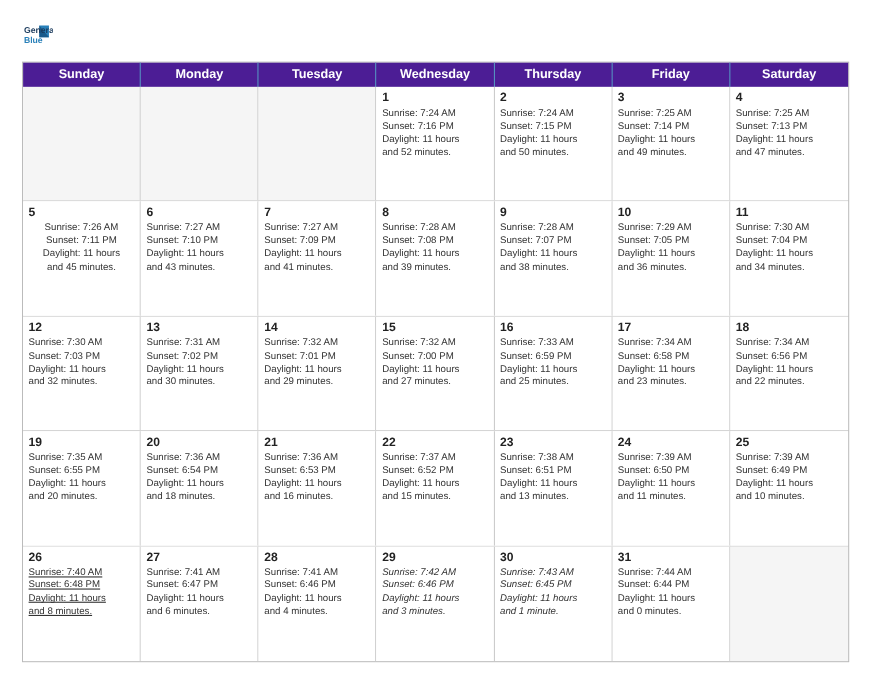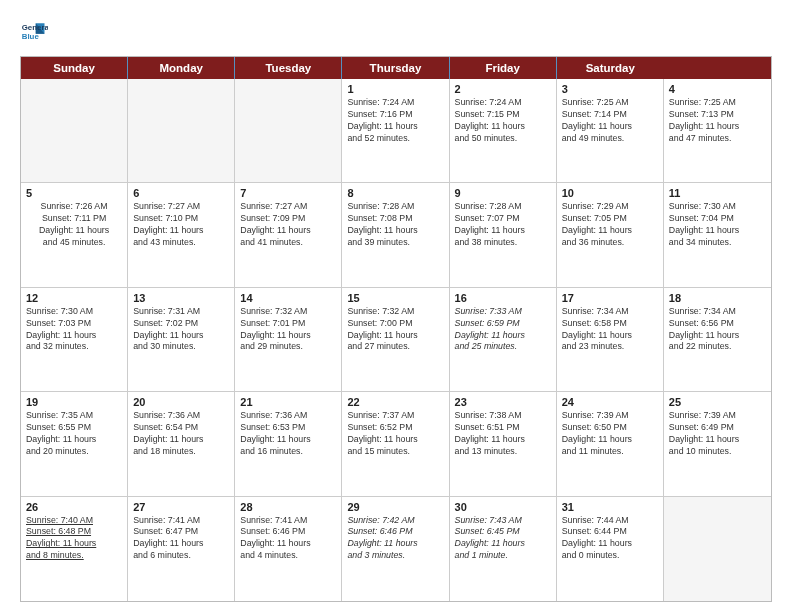--- a/index.html
+++ b/index.html
@@ -46,21 +46,21 @@
     }
     .calendar {
       flex: 1;
       display: flex;
       flex-direction: column;
       border: 1px solid #bbb;
     }
     .cal-header {
       display: grid;
       grid-template-columns: repeat(7, 1fr);
-      background: #7f1d1d;
+      background: #4c1d95;
     }
     .cal-header-cell {
       color: #fff;
       font-size: 11.5px;
       font-weight: bold;
       text-align: center;
       padding: 5px 2px;
       border-right: 1px solid #5590c0;
     }
     .cal-header-cell:last-child { border-right: none; }
@@ -116,20 +116,21 @@
       <div class="main-title"></div>
       <div class="subtitle"></div>
     </div>
   </div>
 
   <div class="calendar">
     <div class="cal-header">
     <div class="cal-header-cell">Sunday</div>
         <div class="cal-header-cell">Monday</div>
         <div class="cal-header-cell">Tuesday</div>
+        <div class="cal-header-cell">Wednesday</div>
         <div class="cal-header-cell">Thursday</div>
         <div class="cal-header-cell">Friday</div>
         <div class="cal-header-cell">Saturday</div>
       </div>
     <div class="cal-body">
     <div class="cal-row">
           <div class="cal-cell empty"></div>
           <div class="cal-cell empty"></div>
           <div class="cal-cell empty"></div>
           <div class="cal-cell">
@@ -236,21 +237,21 @@
           </div>
           <div class="cal-cell">
             <div class="day-num">15</div>
             <div class="day-info" style="white-space: pre-line;">Sunrise: 7:32 AM
 Sunset: 7:00 PM
 Daylight: 11 hours
 and 27 minutes.</div>
           </div>
           <div class="cal-cell">
             <div class="day-num">16</div>
-            <div class="day-info" style="white-space: pre-line; font-style: italic;">Sunrise: 7:33 AM
+            <div class="day-info" style="white-space: pre-line;">Sunrise: 7:33 AM
 Sunset: 6:59 PM
 Daylight: 11 hours
 and 25 minutes.</div>
           </div>
           <div class="cal-cell">
             <div class="day-num">17</div>
             <div class="day-info" style="white-space: pre-line;">Sunrise: 7:34 AM
 Sunset: 6:58 PM
 Daylight: 11 hours
 and 23 minutes.</div>

